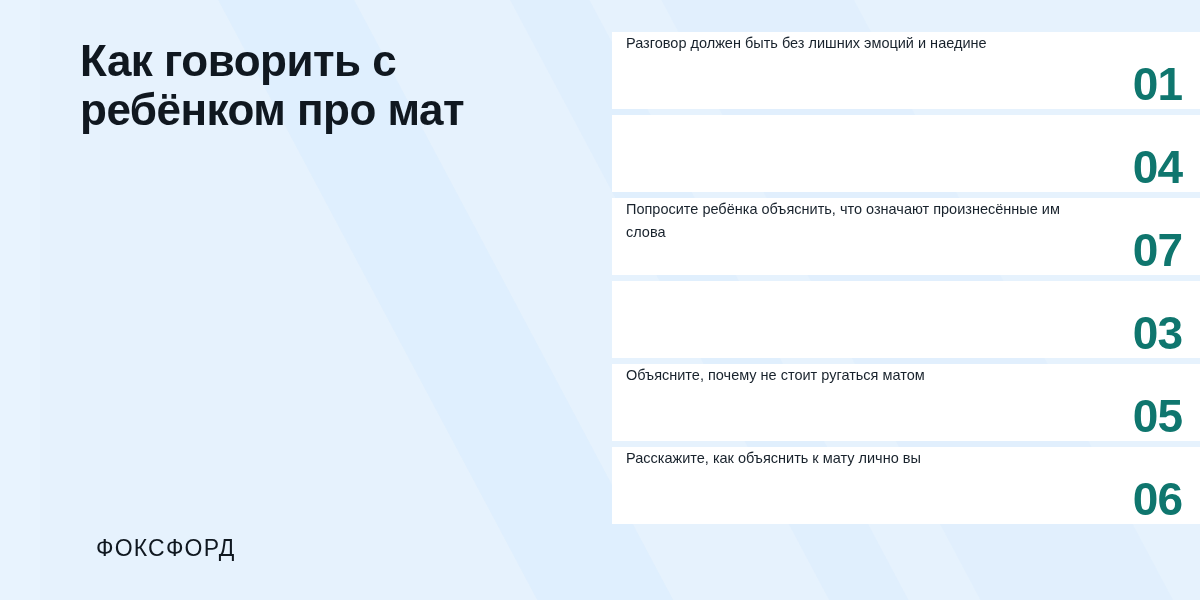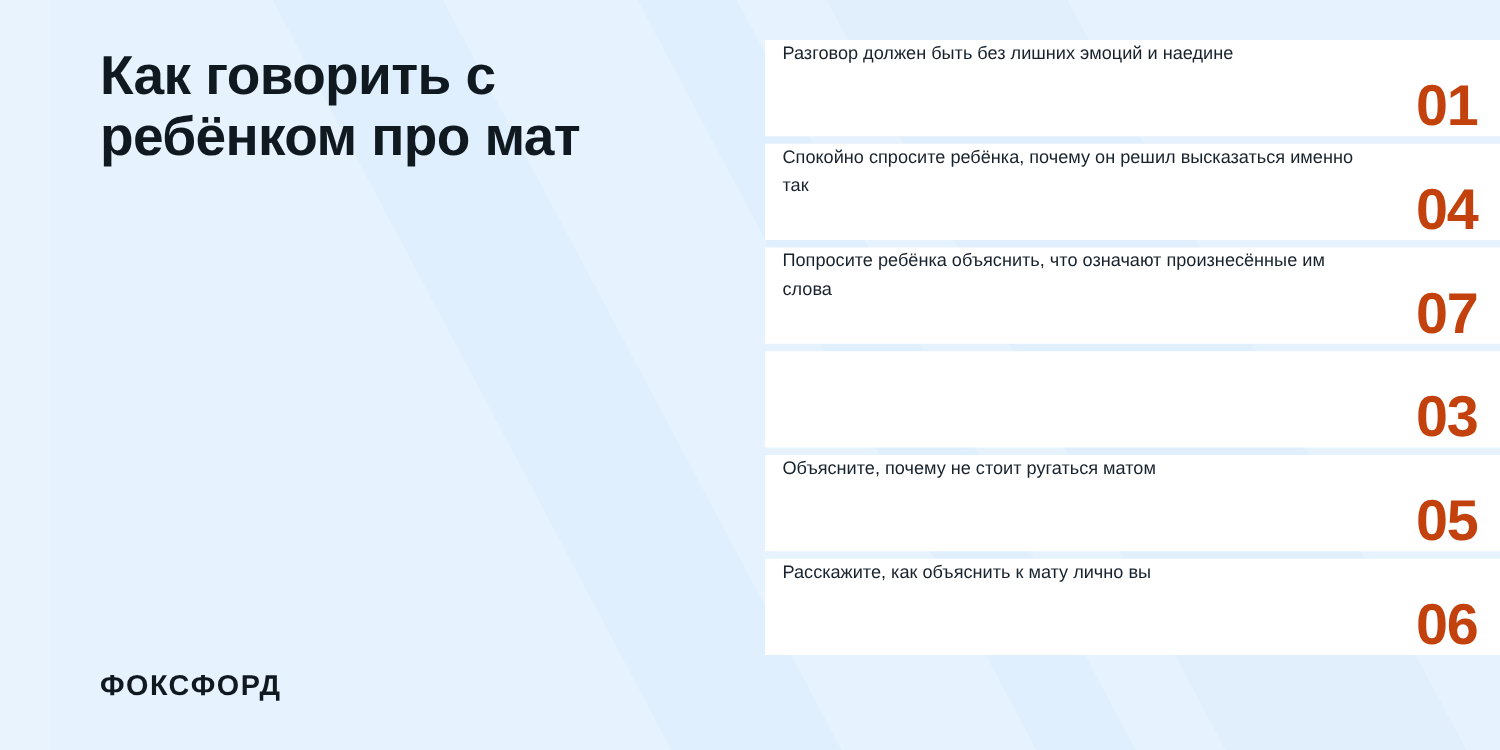--- a/index.html
+++ b/index.html
@@ -53,24 +53,24 @@
     width: 470px;
     margin: 0;
     font-size: 44px;
     line-height: 1.12;
     font-weight: 800;
     letter-spacing: -0.5px;
     color: #101820;
   }
   .logo {
     position: absolute;
-    left: 0;
+    left: 16px;
     bottom: 38px;
     font-size: 23px;
-    font-weight: 700;
+    font-weight: 400;
     letter-spacing: 1.2px;
     color: #101820;
   }
 
   .list {
     position: absolute;
     left: 572px;
     top: 32px;
     width: 588px;
   }
@@ -92,21 +92,21 @@
     position: relative;
     z-index: 2;
   }
   .card-num {
     position: absolute;
     right: 18px;
     bottom: 2px;
     font-size: 46px;
     font-weight: 800;
     letter-spacing: -1px;
-    color: #c2410c;
+    color: #0f766e;
     line-height: 1;
     z-index: 1;
   }
 </style>
 </head>
 <body>
 
 <div class="poster">
 
   <div class="bg-stripes">
@@ -123,21 +123,20 @@
   </div>
 
   <div class="list">
 
     <div class="card">
       <div class="card-text">Разговор должен быть без лишних эмоций и наедине</div>
       <div class="card-num">01</div>
     </div>
 
     <div class="card">
-      <div class="card-text">Спокойно спросите ребёнка, почему он решил высказаться именно так</div>
       <div class="card-num">04</div>
     </div>
 
     <div class="card">
       <div class="card-text">Попросите ребёнка объяснить, что означают произнесённые им слова</div>
       <div class="card-num">07</div>
     </div>
 
     <div class="card">
       <div class="card-num">03</div>

